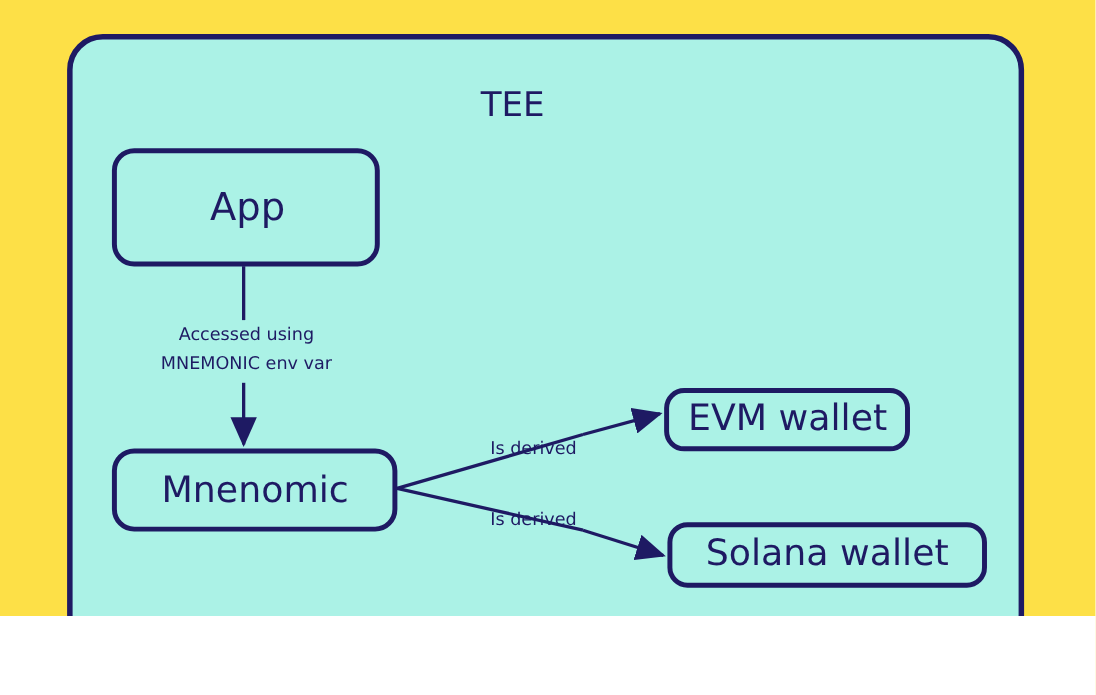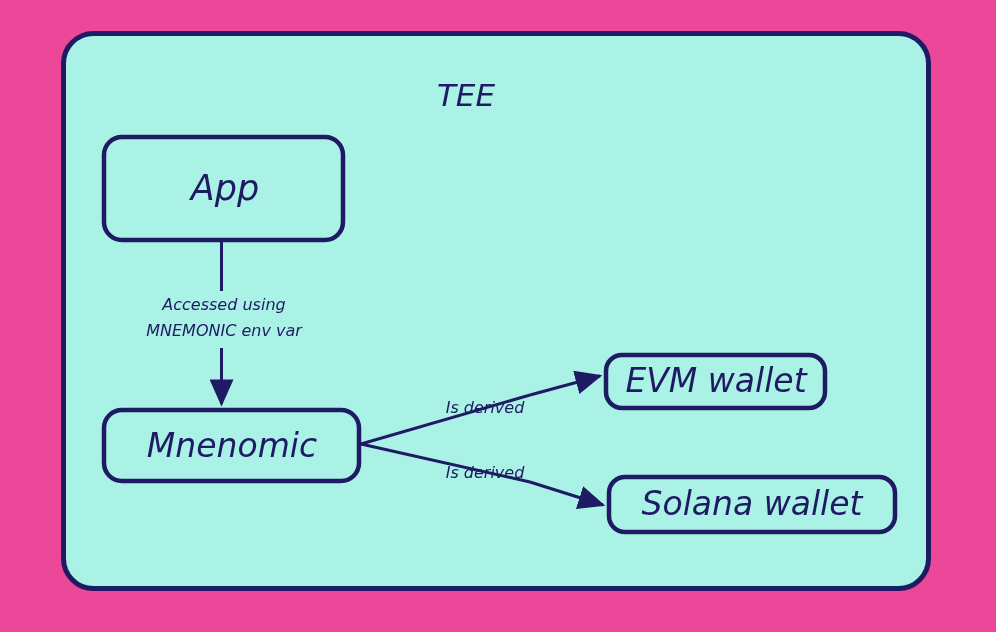--- a/index.html
+++ b/index.html
@@ -8,24 +8,23 @@
     background: #ffffff;
   }
   body {
     width: 996px;
     height: 632px;
     font-family: "DejaVu Sans", "Liberation Sans", sans-serif;
   }
   #canvas {
     position: relative;
     width: 996px;
-    height: 632px;
+    height: 560px;
     overflow: hidden;
-    background: #ec4899;
-    font-style: italic;
+    background: #fde047;
   }
   svg.diagram {
     position: absolute;
     left: 0;
     top: 0;
     width: 996px;
     height: 632px;
   }
   .node-label,
   .edge-label,

